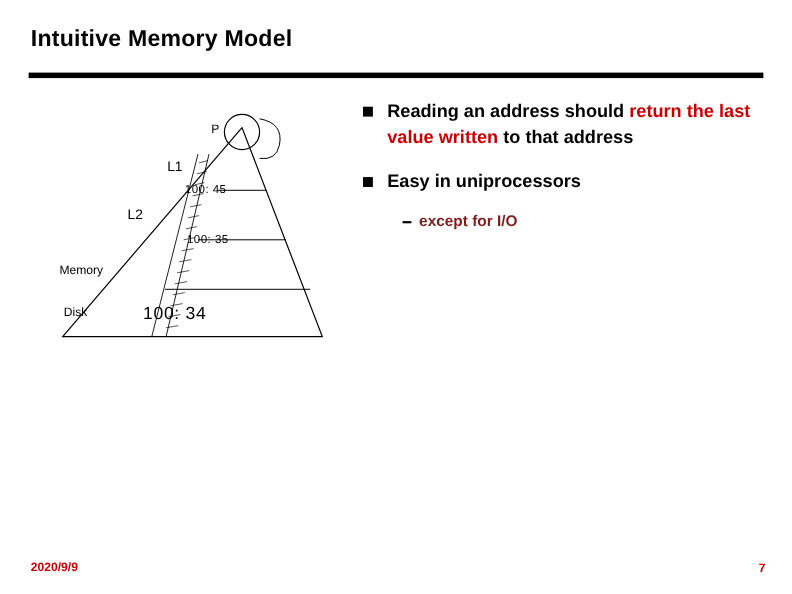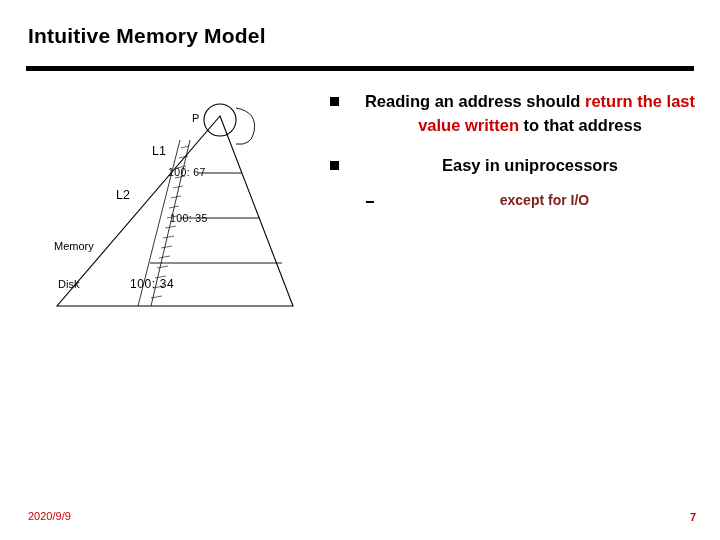--- a/index.html
+++ b/index.html
@@ -58,30 +58,29 @@
     font-size: 12.5px;
   }
   .dlabel.small {
     font-size: 9px;
   }
   .dlabel.addr {
     font-size: 10.5px;
     letter-spacing: 0.4px;
   }
   .dlabel.addr-big {
-    font-size: 12px;
+    font-size: 16px;
     letter-spacing: 0.6px;
   }
   
   .bullets {
     position: absolute;
     left: 330px;
     top: 90px;
     width: 378px;
-    text-align: center;
   }
   .bullet {
     position: relative;
     margin-bottom: 14px;
   }
   .bullet .sq {
     position: absolute;
     left: 0;
     top: 7px;
     width: 9px;
@@ -117,21 +116,21 @@
     font-size: 14px;
     font-weight: bold;
     color: #7f1d1d;
   }
   
   .footer-date {
     position: absolute;
     left: 28px;
     top: 510px;
     font-size: 11px;
-    font-weight: normal;
+    font-weight: bold;
     color: #cc0000;
   }
   .footer-center {
     position: absolute;
     left: 0;
     top: 512px;
     width: 720px;
     text-align: center;
     font-size: 11px;
     font-weight: bold;
@@ -186,21 +185,21 @@
         <line x1="135" y1="190" x2="146" y2="188"></line>
         <line x1="133" y1="200" x2="144" y2="198"></line>
         <line x1="131" y1="210" x2="142" y2="208"></line>
       </g>
 
       <path d="M 216 20 q 22 4 18 24 q -3 14 -18 12" fill="none" stroke="#000000" stroke-width="0.9"></path>
     </svg>
 
     <span class="dlabel" style="left:172px; top:24px;">P</span>
     <span class="dlabel big" style="left:132px; top:56px;">L1</span>
-    <span class="dlabel small addr" style="left:148px; top:78px;">100: 67</span>
+    <span class="dlabel small addr" style="left:148px; top:78px;">100: 45</span>
     <span class="dlabel big" style="left:96px; top:100px;">L2</span>
     <span class="dlabel addr" style="left:150px; top:124px;">100: 35</span>
     <span class="dlabel" style="left:34px; top:152px;">Memory</span>
     <span class="dlabel" style="left:38px; top:190px;text-align:center;">Disk</span>
     <span class="dlabel addr-big" style="left:110px; top:189px;">100: 34</span>
   </div>
 
   <div class="bullets">
 
     <div class="bullet">

